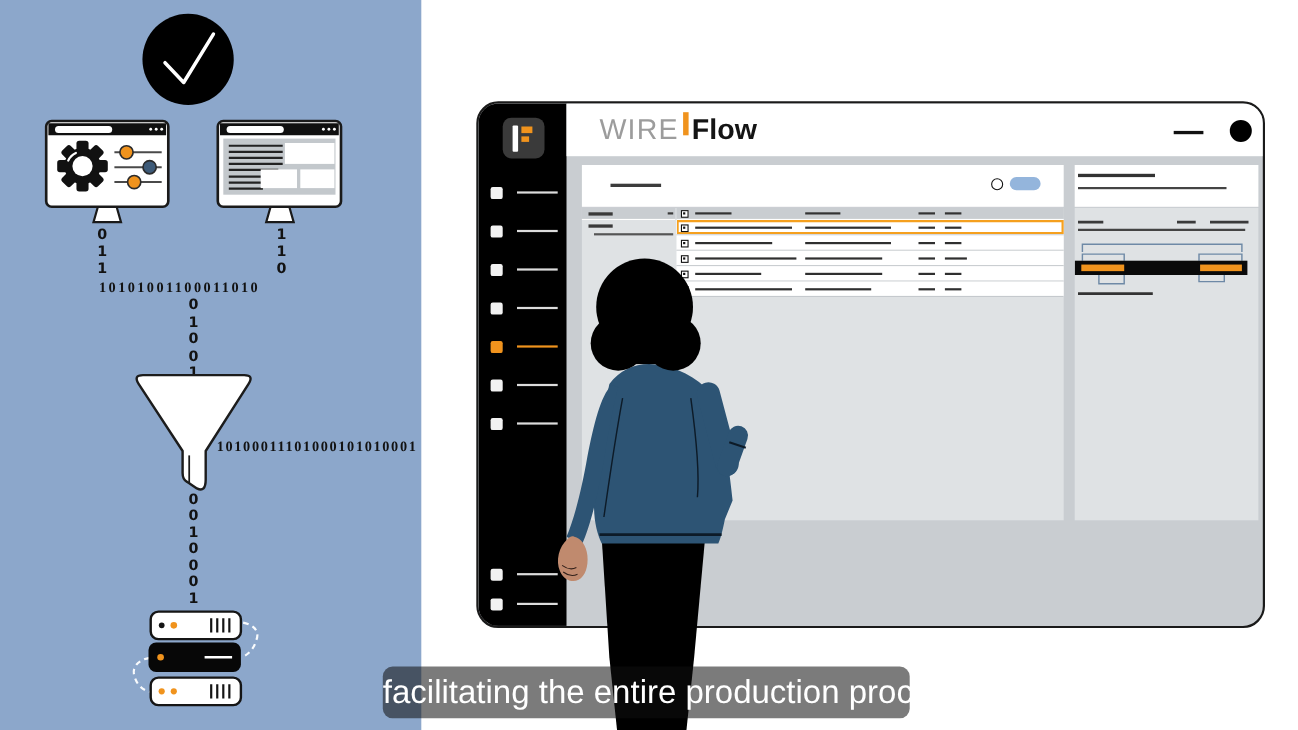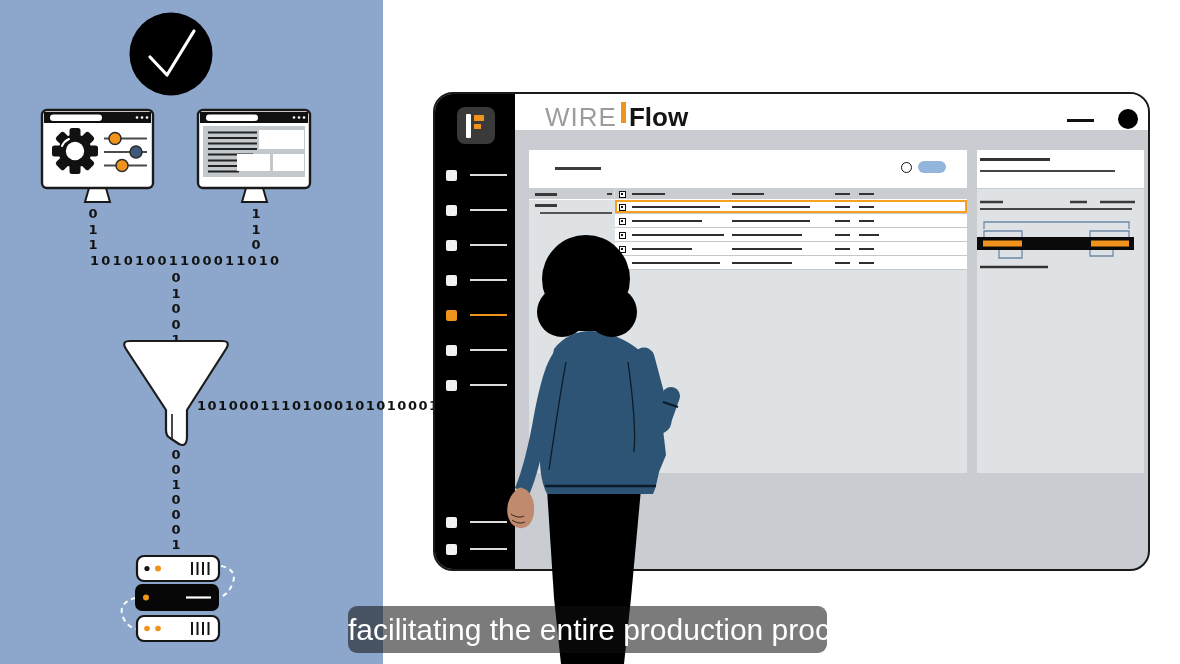--- a/index.html
+++ b/index.html
@@ -5,41 +5,41 @@
   html,body{margin:0;padding:0;background:#fff;}
   *{box-sizing:border-box;}
   #stage{position:relative;width:1180px;height:664px;overflow:hidden;background:#fff;
          font-family:"Liberation Sans","DejaVu Sans",sans-serif;}
   
   .blue-panel{position:absolute;left:0;top:0;width:383px;height:664px;background:var(--blue_bg);}
   .left-svg{position:absolute;left:0;top:0;width:383px;height:664px;pointer-events:none;}
   .bin{position:absolute;font-weight:bold;font-size:13px;color:#121212;
        font-family:"DejaVu Sans","Liberation Sans",sans-serif;}
   .bin-v{white-space:pre;text-align:center;width:14px;line-height:15.5px;}
-  .bin-h{letter-spacing:2.2px;white-space:nowrap;}
+  .bin-h{letter-spacing:2.2px;white-space:nowrap;font-family:Liberation Serif, serif;}
   #bin-side{letter-spacing:1.5px;}
   #bin-vL{left:86px;top:206px;}
   #bin-vR{left:249px;top:206px;}
   #bin-merge{left:90px;top:253px;}
   #bin-in{left:169px;top:270px;}
   #bin-side{left:197px;top:398px;}
   #bin-out{left:169px;top:447px;line-height:15px;}
   
   .window{position:absolute;left:433px;top:92px;width:717px;height:479px;background:var(--window_gray);
           border:2.5px solid #1a1a1a;border-radius:20px;overflow:hidden;}
   .win-sidebar{position:absolute;left:0;top:0;width:80px;height:100%;background:#000;}
   .logo{position:absolute;left:22px;top:13px;width:38px;height:37px;background:#3a3a3a;border-radius:8px;}
   .logo-bar{position:absolute;left:9px;top:7px;width:5px;height:24px;background:#fff;border-radius:1px;}
   .logo-f1{position:absolute;left:17px;top:8px;width:10px;height:6px;background:var(--orange);}
   .logo-f2{position:absolute;left:17px;top:17px;width:7px;height:5px;background:var(--orange);}
   .nav-item{position:absolute;left:11px;width:64px;height:12px;cursor:pointer;}
   .nav-sq{position:absolute;left:0;top:0;width:11px;height:11px;background:#f2f2f2;border-radius:2px;}
   .nav-line{position:absolute;left:24px;top:4px;width:37px;height:2px;background:#dcdcdc;}
   .nav-item.active .nav-sq,.nav-item.active .nav-line{background:var(--orange);}
-  .win-header{position:absolute;left:80px;top:0;right:0;height:36px;background:#fff;}
+  .win-header{position:absolute;left:80px;top:0;right:0;height:48px;background:#fff;}
   .brand{position:absolute;left:30px;top:8px;white-space:nowrap;}
   .brand .wire{color:#9c9c9c;font-size:26px;font-weight:400;letter-spacing:1px;}
   .brand .bar{display:inline-block;width:5px;height:21px;background:var(--orange);
               margin:0 3px 0 4px;position:relative;top:-3px;}
   .brand .flow{color:#141414;font-size:26px;font-weight:700;}
   .win-min{position:absolute;right:54px;top:25px;width:27px;height:2.5px;background:#111;}
   .win-close{position:absolute;right:10px;top:15px;width:20px;height:20px;border-radius:50%;background:#000;}
   .toolbar{position:absolute;left:94px;top:56px;width:438px;height:38px;background:#fff;}
   .tb-line{position:absolute;left:26px;top:17px;width:46px;height:2.5px;background:#3c3c3c;}
   .tb-circle{position:absolute;left:372px;top:12px;width:11px;height:11px;border:1.8px solid #111;border-radius:50%;}

